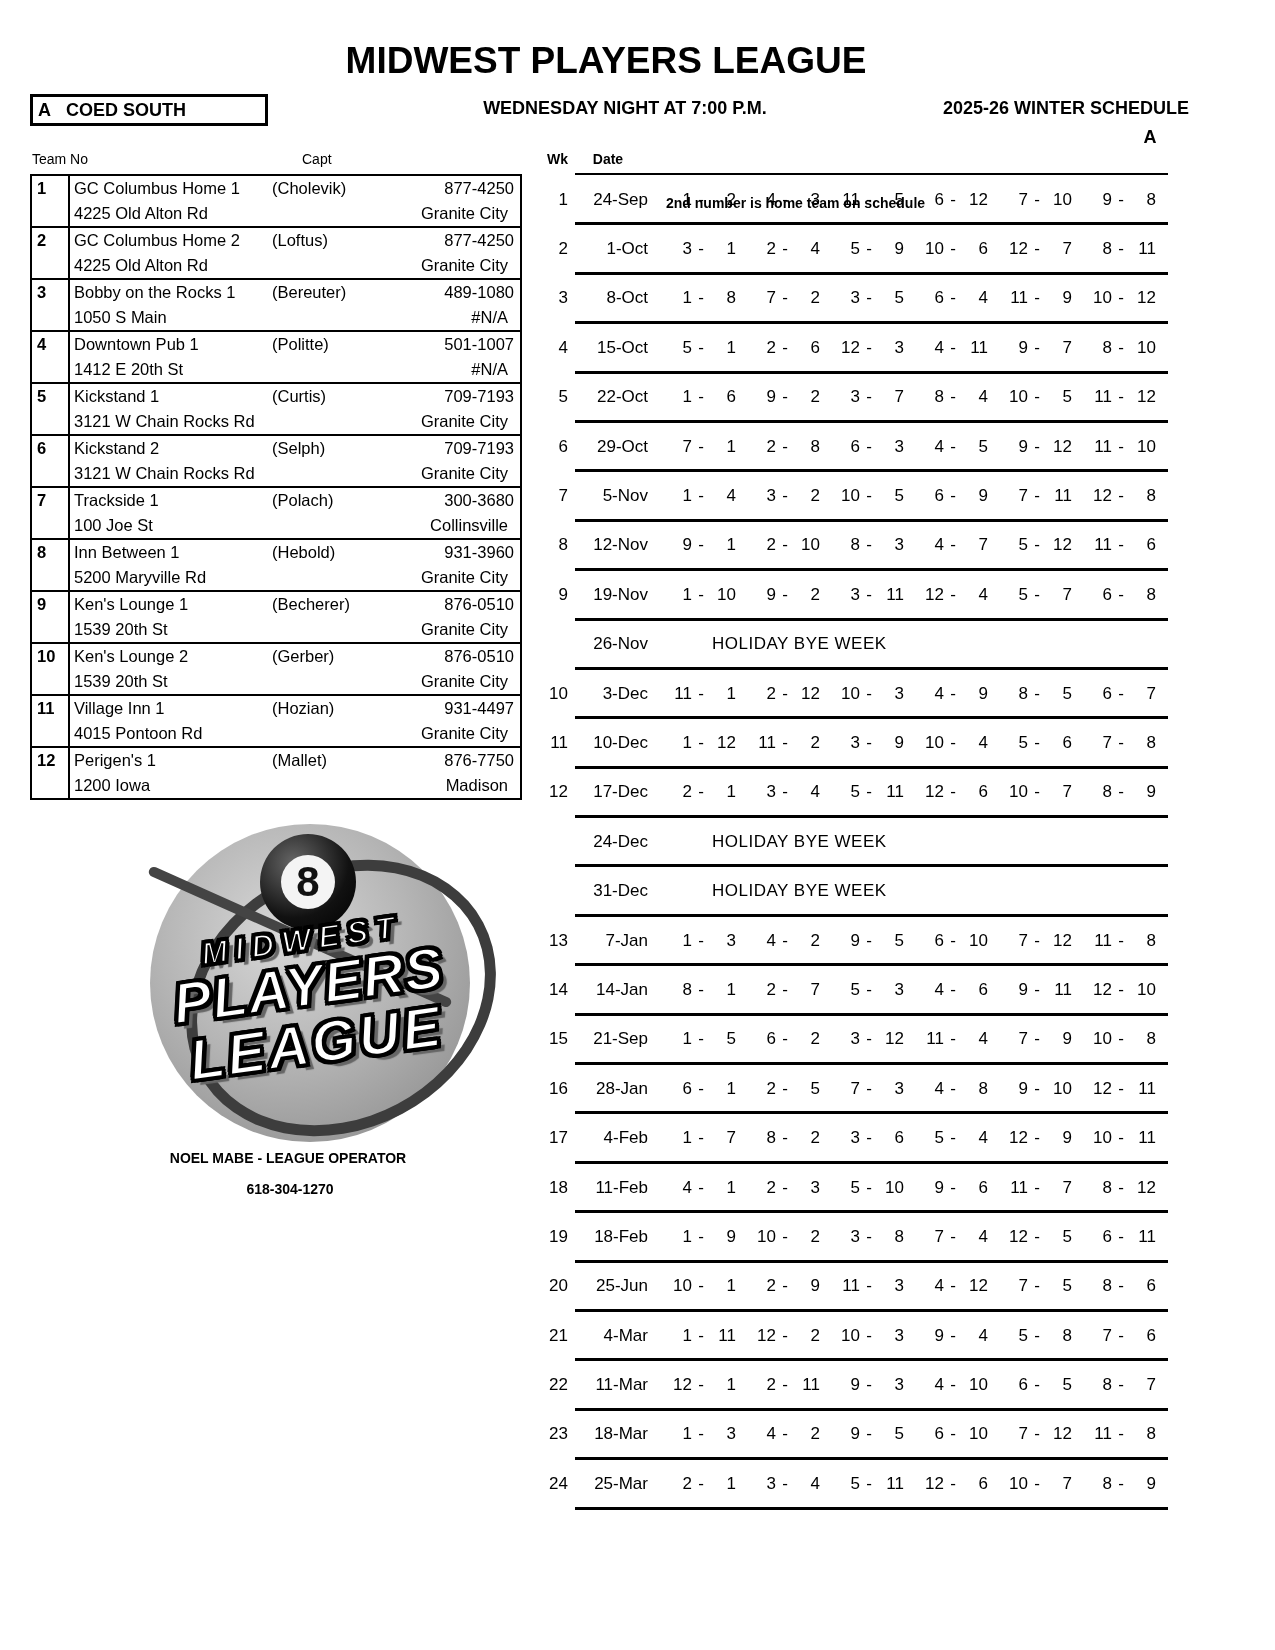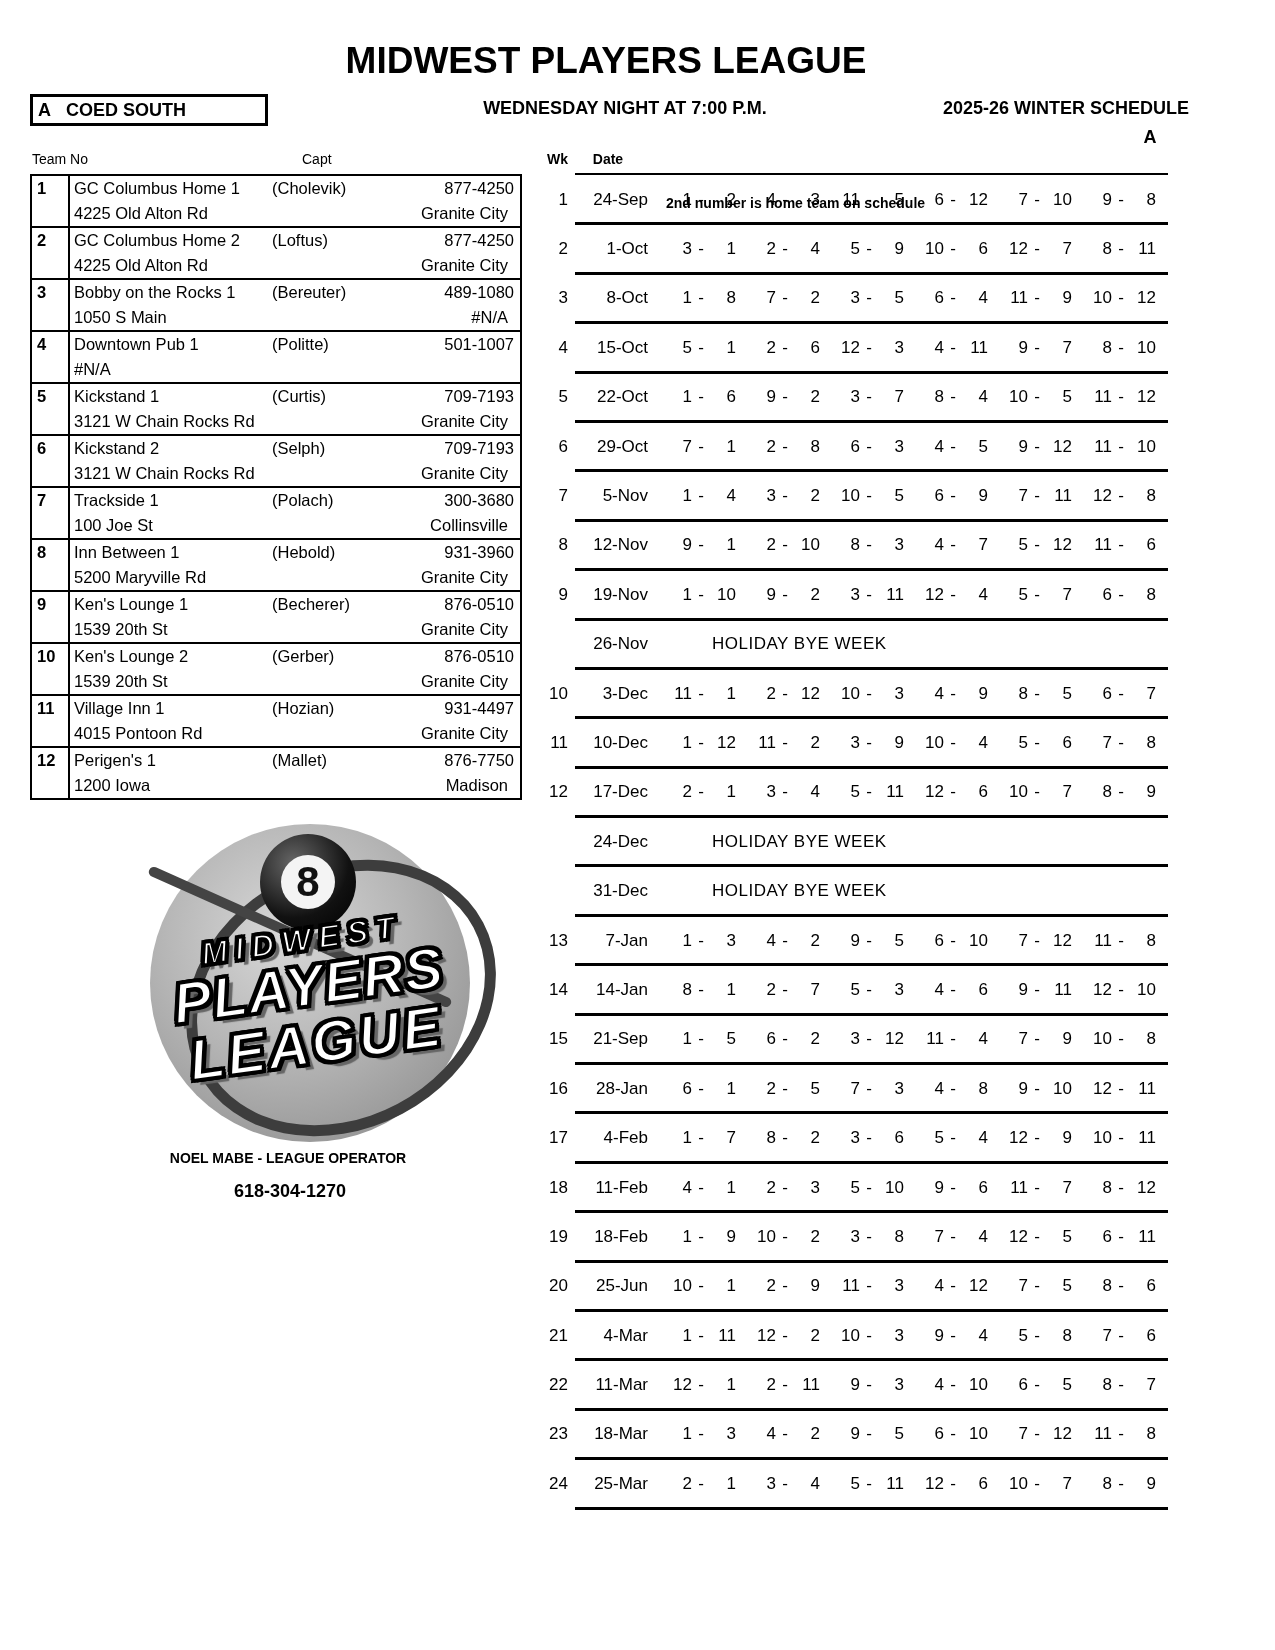--- a/index.html
+++ b/index.html
@@ -75,21 +75,21 @@
         text-shadow:-3px -3px 0 #000,3px -3px 0 #000,-3px 3px 0 #000,3px 3px 0 #000,
                     -3px 0 0 #000,3px 0 0 #000,0 -3px 0 #000,0 3px 0 #000,6px 6px 1px #666;}
   .lt-midwest{font-size:31px;letter-spacing:8px;}
   .lt-players{font-size:57px;letter-spacing:1px;}
   .lt-league{font-size:57px;letter-spacing:3px;}
 
   
   .operator{position:absolute;left:88px;top:1150px;width:400px;text-align:center;
         font-weight:bold;font-size:14px;}
   .op-phone{position:absolute;left:90px;top:1181px;width:400px;text-align:center;
-        font-weight:bold;font-size:18px;}
+        font-weight:bold;font-size:14px;}
 </style>
 </head>
 <body>
 
 <div class="page">
 
   <div class="title">MIDWEST PLAYERS LEAGUE</div>
 
   <div class="division-box">
     <span class="division-letter">A</span>
@@ -149,20 +149,21 @@
       </div>
       <div class="team-row">
         <div class="t-no">4</div>
         <div class="t-main">
           <div class="t-line">
             <span class="t-name">Downtown Pub 1</span>
             <span class="t-capt">(Politte)</span>
             <span class="t-phone">501-1007</span>
           </div>
           <div class="t-line">
+            <span class="t-addr">1412 E 20th St</span>
             <span class="t-city">#N/A</span>
           </div>
         </div>
       </div>
       <div class="team-row">
         <div class="t-no">5</div>
         <div class="t-main">
           <div class="t-line">
             <span class="t-name">Kickstand 1</span>
             <span class="t-capt">(Curtis)</span>

